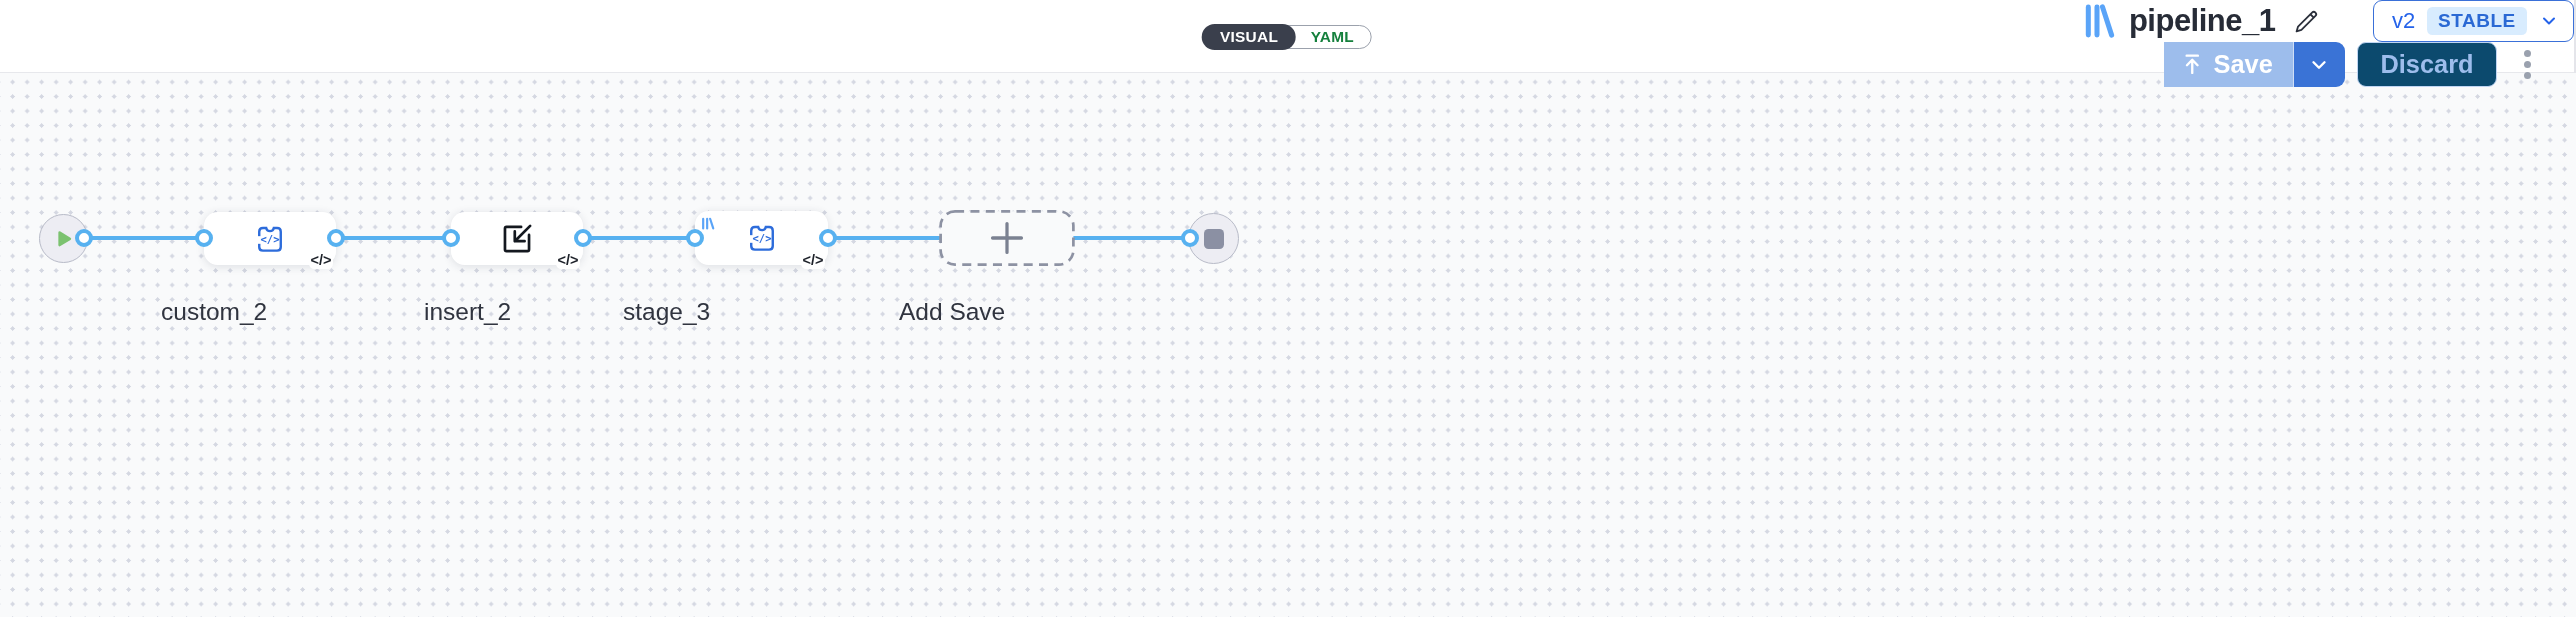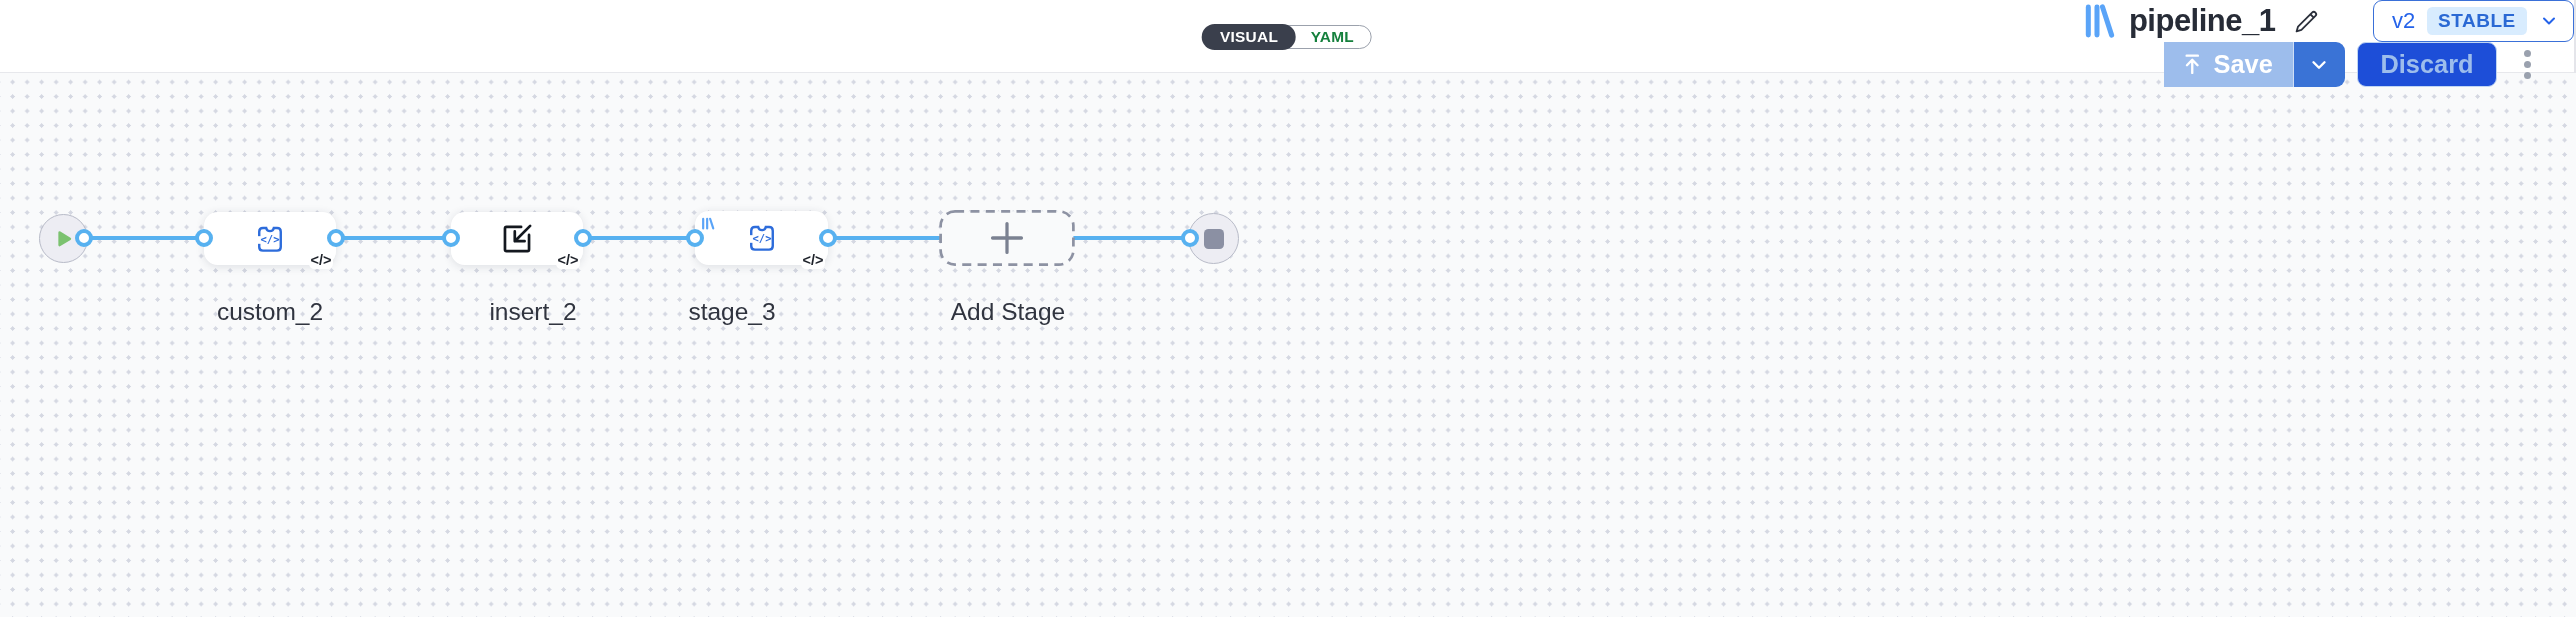--- a/index.html
+++ b/index.html
@@ -23,41 +23,41 @@
   .seg { border:none; background:transparent; font-family:inherit; font-size:15.4px; font-weight:700;
          color:#15803d; padding:0 16.3px; border-radius:907px; cursor:pointer; letter-spacing:0.3px; }
   .seg.active { background:#3a3f4c; color:#ffffff; margin:-1.8px; padding:0 18px; }
   .hdr-right { margin-left:auto; display:flex; align-items:center; padding-right:34px; gap:12.7px; }
   .save-split { display:flex; height:45px; border-radius:9px; overflow:hidden; }
   .save-main { display:flex; align-items:center; gap:9px; background:#9dbdec; border:none;
                color:#fff; font-family:inherit; font-size:25.4px; font-weight:700; padding:0 20px 0 16.3px;
                cursor:pointer; border-right:1.8px solid #cfdef6;margin-left:34px; }
   .save-caret { width:51px; background:#3a73d6; border:none; display:flex; align-items:center;
                 justify-content:center; cursor:pointer; }
-  .discard { height:45px; background:#1d4ed8; border:1.8px solid #c0d5f3; border-radius:9px;
+  .discard { height:45px; background:#0c4a6e; border:1.8px solid #c0d5f3; border-radius:9px;
              color:#9dbdec; font-family:inherit; font-size:25.4px; font-weight:700; padding:0 22px; cursor:pointer; }
   .kebab { background:none; border:none; display:flex; flex-direction:column; gap:3.6px;
            padding:7.3px 9px; cursor:pointer; margin-left:5.4px; }
   .kebab .dot { width:7.3px; height:7.3px; border-radius:50%; background:#9aa1ae; }
 
   
   .canvas { position:absolute; top:73px; left:0; width:2576px; height:545px; background:#f9fafb;
             background-image:radial-gradient(#d5d8e2 2.1px, transparent 2.1px);
             background-size:14.5px 14.5px; background-position:5.4px 1.8px; }
   .edge { position:absolute; height:3.6px; background:#57b1f0; top:163px; z-index:1; }
   .node { position:absolute; z-index:2; }
   .round-node { width:49px; height:49px; border-radius:50%; background:#ededf3; border:1.8px solid #b8bbc8;
                 display:flex; align-items:center; justify-content:center; cursor:pointer; }
   .stage-node { height:53px; background:#fff; border-radius:13.6px; box-shadow:0 1.8px 8.2px rgba(35,40,66,0.12);
                 display:flex; align-items:center; justify-content:center; cursor:pointer; }
   .code-badge { position:absolute; right:2.7px; bottom:-3.6px; font-size:14.5px; font-weight:700; color:#1d2129;
                 background:#fff; border-radius:5.4px; padding:0 1.8px; line-height:16.3px; }
   .mini-brand { position:absolute; left:6.4px; top:4.5px; }
   .stop-square { width:20px; height:20px; border-radius:4.5px; background:#8b90a3; }
-  .node-label { position:absolute; top:225px; width:218px; text-align:center; font-size:24.5px;
+  .node-label { position:absolute; top:225px; width:218px; text-align:left; font-size:24.5px;
                 color:#30343f; z-index:2; }
   .ring { position:absolute; width:18px; height:18px; border-radius:50%; background:#fff;
           border:4.5px solid #57b1f0; top:156px; z-index:3; cursor:pointer; }
 </style>
 </head>
 <body>
 
 <div class="page">
 
   <header>
@@ -157,21 +157,21 @@
       <span class="code-badge">&lt;/&gt;</span>
     </div>
     <div class="node-label" style="left:623px;">stage_3</div>
 
     <div class="node" style="left:939px; top:137px;">
       <svg width="136" height="56" viewBox="0 0 150 62">
         <rect x="1.5" y="1.5" width="147" height="59" rx="16" fill="#f9fafb" stroke="#8d92a3" stroke-width="3" stroke-dasharray="10 7"></rect>
         <path d="M59 31 H91 M75 15 V47" stroke="#7b8191" stroke-width="3.6" stroke-linecap="round"></path>
       </svg>
     </div>
-    <div class="node-label" style="left:899px;">Add Stage</div>
+    <div class="node-label" style="left:899px;">Add Save</div>
 
     <div class="node round-node" style="left:1188px; top:140px; width:51px; height:51px;">
       <div class="stop-square"></div>
     </div>
 
     <div class="ring" style="left:75px;"></div>
     <div class="ring" style="left:195px;"></div>
     <div class="ring" style="left:327px;"></div>
     <div class="ring" style="left:442px;"></div>
     <div class="ring" style="left:574px;"></div>

